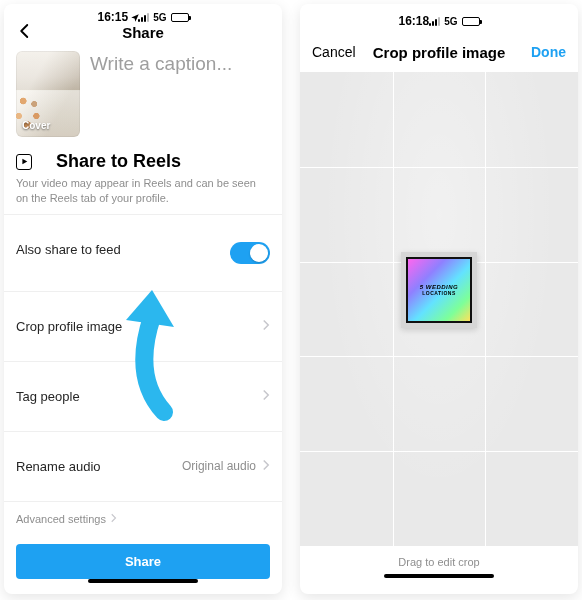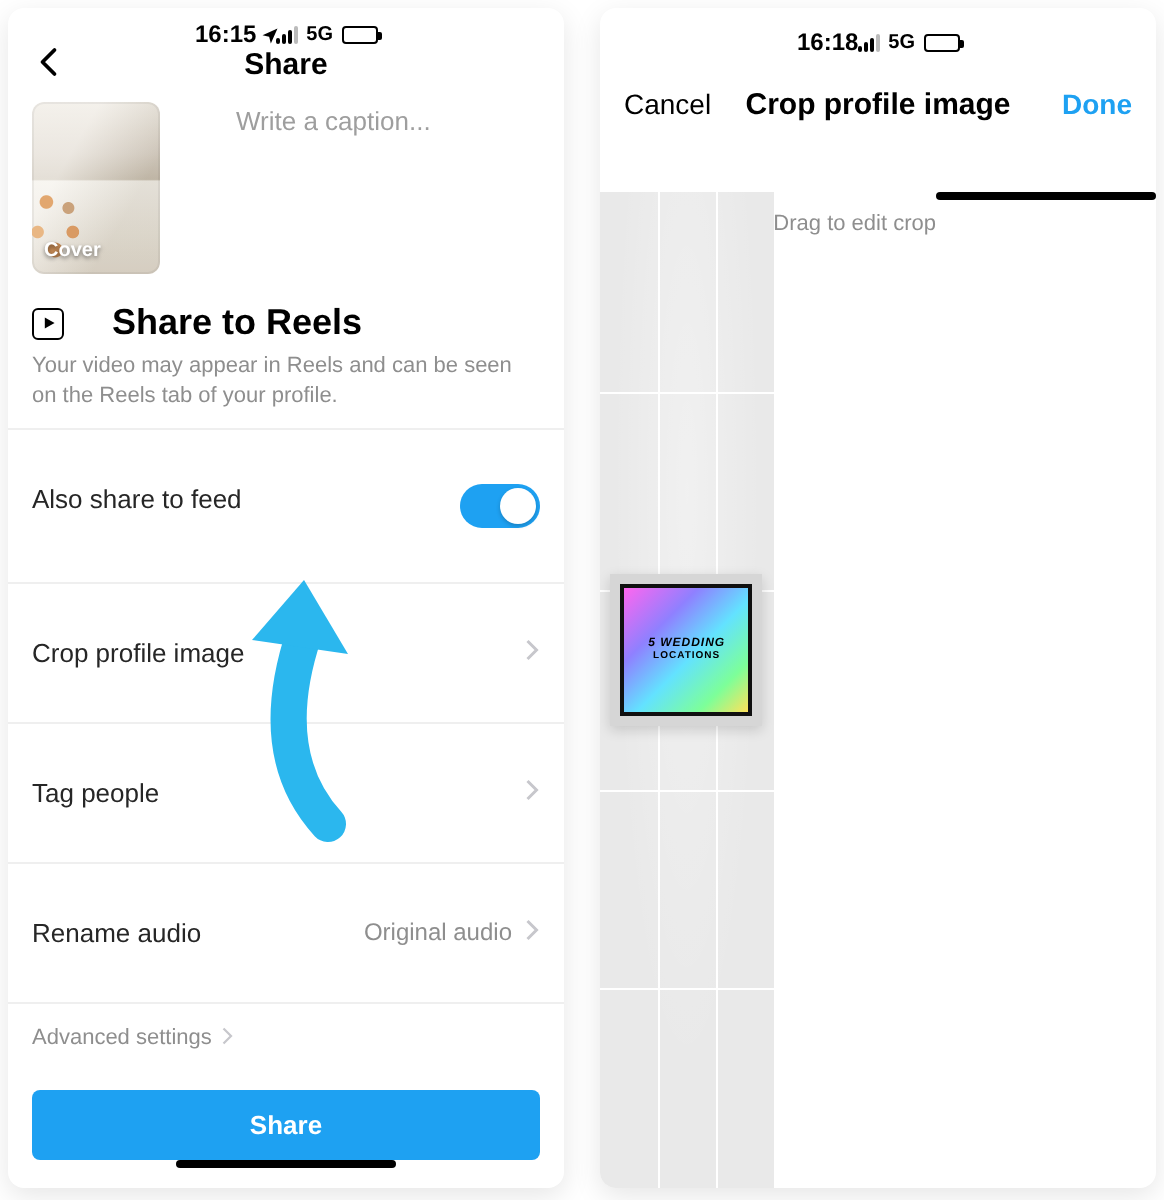--- a/index.html
+++ b/index.html
@@ -49,21 +49,21 @@
                 radial-gradient(circle at 40% 70%, #c28854 7%, transparent 8%),
                 radial-gradient(circle at 20% 55%, #e9b784 6%, transparent 7%),
                 radial-gradient(circle at 55% 35%, #caa27b 6%, transparent 7%);
     filter: blur(.3px);
   }
   .thumb-label{
     position:absolute; left:6px; bottom:6px; color:#fff; font-size:10px; font-weight:600;
     text-shadow:0 1px 2px rgba(0,0,0,.5);
   }
   .caption-area { flex:1; }
-  .caption-placeholder { color:#9e9e9e; font-size:13px; padding-top:2px;margin-left:28px;}
+  .caption-placeholder { color:#9e9e9e; font-size:19px; padding-top:2px;}
 
   .section-h { display:flex; align-items:center; gap:24px; padding: 0 12px 4px; font-size:18px; font-weight:600;}
   .section-desc { padding:0 12px 8px; font-size:11px; color:#8e8e8e; line-height:1.35;}
   .reels-ic{width:16px;height:16px; border:1.5px solid #000; border-radius:3px; display:flex; align-items:center; justify-content:center; position:relative;}
   .reels-ic svg{width:7px;height:7px;}
 
   .row {
     display:flex; justify-content:space-between;
     padding: 27px 12px; font-size:13px; color:#262626;
     border-bottom:1px solid #efefef;
@@ -90,21 +90,21 @@
   .btn-link{
     text-align:center; color:#1ea1f2; font-size:12px; font-weight:600; padding:10px 0 4px;
   }
   .home-ind{ width:110px;height:4px;background:#000;border-radius:2px;margin:0 auto;}
 
   
   .arrow-overlay{ position:absolute; left:110px; top:278px; width:80px; height:140px; pointer-events:none;}
   .arrow-overlay svg{width:100%;height:100%;}
 
   
-  .crop-body{ flex:1; display:flex; margin-top:24px;}
+  .crop-body{ flex:1; display:flex; flex-direction:column;}
   .crop-canvas{
     flex:1; position:relative; background:#e9e9e9;
   }
   .haze{ position:absolute; inset:0; background: radial-gradient(ellipse at 50% 30%, rgba(255,255,255,0.35), rgba(255,255,255,0) 60%);}
   .grid-v,.grid-h{ position:absolute; background:#fff;}
   .grid-v{ width:1px; top:0; bottom:0;}
   .grid-h{ height:1px; left:0; right:0;}
   .square{
     position:absolute; width:76px;height:76px; left:50%; top:46%; transform:translate(-50%,-50%);
     background:#d6d6d6; box-shadow:0 2px 6px rgba(0,0,0,.15);

